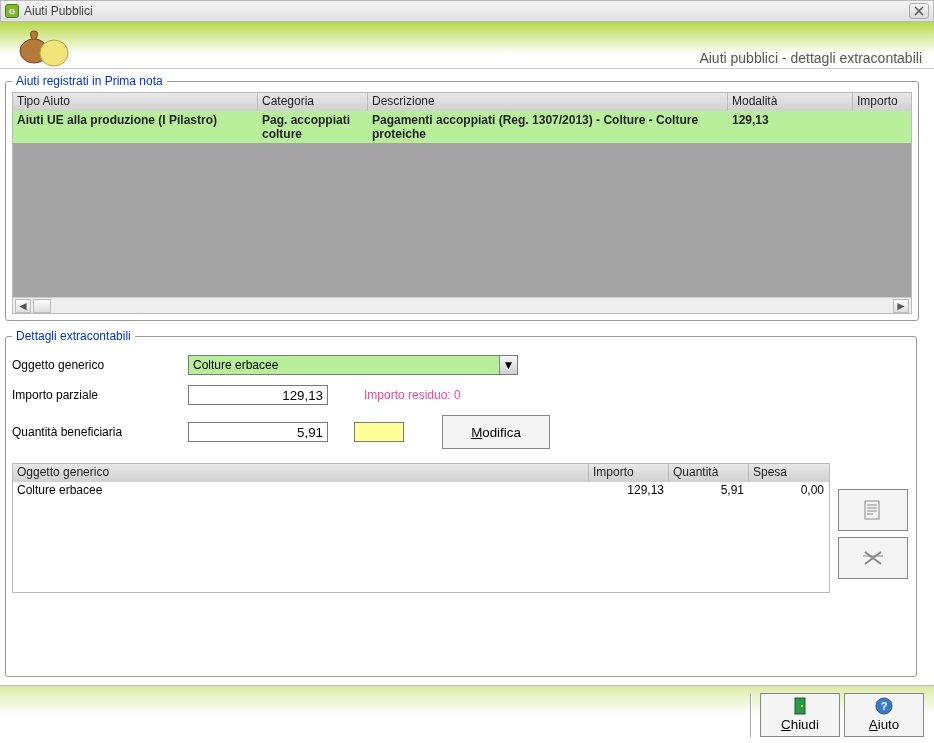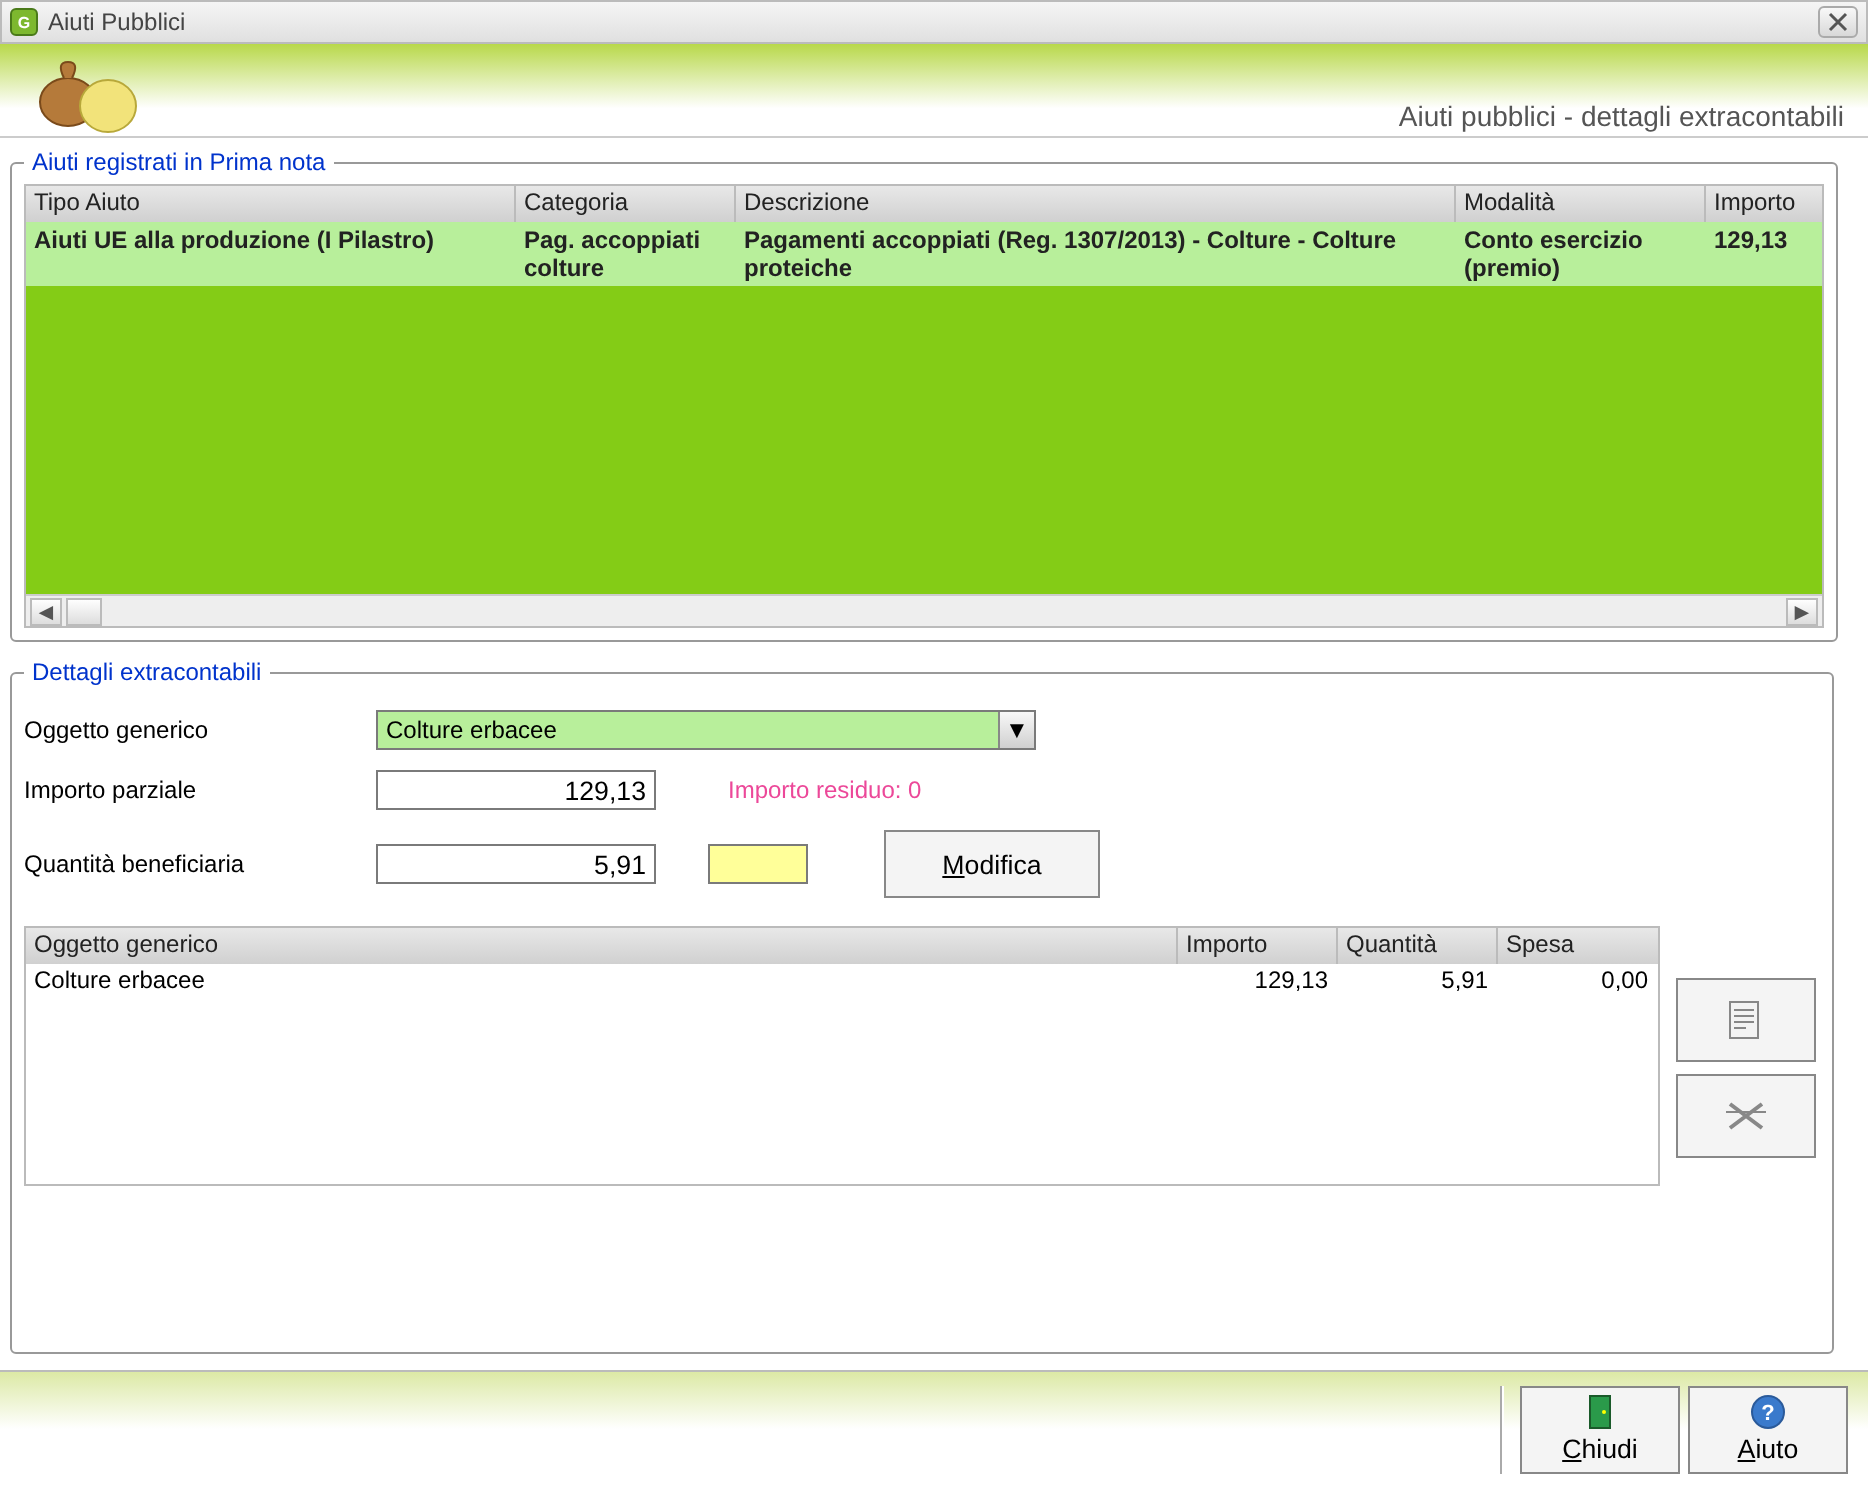--- a/index.html
+++ b/index.html
@@ -98,21 +98,21 @@
   overflow: hidden;
 }
 .th { color: #222; }
 .c-tipo { width: 245px; }
 .c-cat { width: 110px; }
 .c-desc { width: 360px; }
 .c-mod { width: 125px; }
 .c-imp { width: 58px; text-align: left; border-right: none; }
 .tbody-area {
   flex: 1;
-  background: #84cc16;
+  background: #a3a3a3;
   overflow: hidden;
 }
 .data-row {
   display: flex;
   background: #b8ef9b;
   min-height: 32px;
   font-weight: bold;
   color: #222;
 }
 .data-row .td { padding: 2px 4px; border-right: 1px solid #b8ef9b; }
@@ -301,21 +301,20 @@
         <div class="th c-cat">Categoria</div>
         <div class="th c-desc">Descrizione</div>
         <div class="th c-mod">Modalità</div>
         <div class="th c-imp">Importo</div>
       </div>
       <div class="tbody-area">
         <div class="data-row">
           <div class="td c-tipo">Aiuti UE alla produzione (I Pilastro)</div>
           <div class="td c-cat">Pag. accoppiati colture</div>
           <div class="td c-desc">Pagamenti accoppiati (Reg. 1307/2013) - Colture - Colture proteiche</div>
-          <div class="td c-mod">Conto esercizio (premio)</div>
           <div class="td c-imp">129,13</div>
         </div>
       </div>
       <div class="hscroll">
         <div style="display:flex; align-items:center;">
           <div class="arrow">◄</div>
           <div class="track">
               <div class="thumb"></div>
             </div>
         </div>

